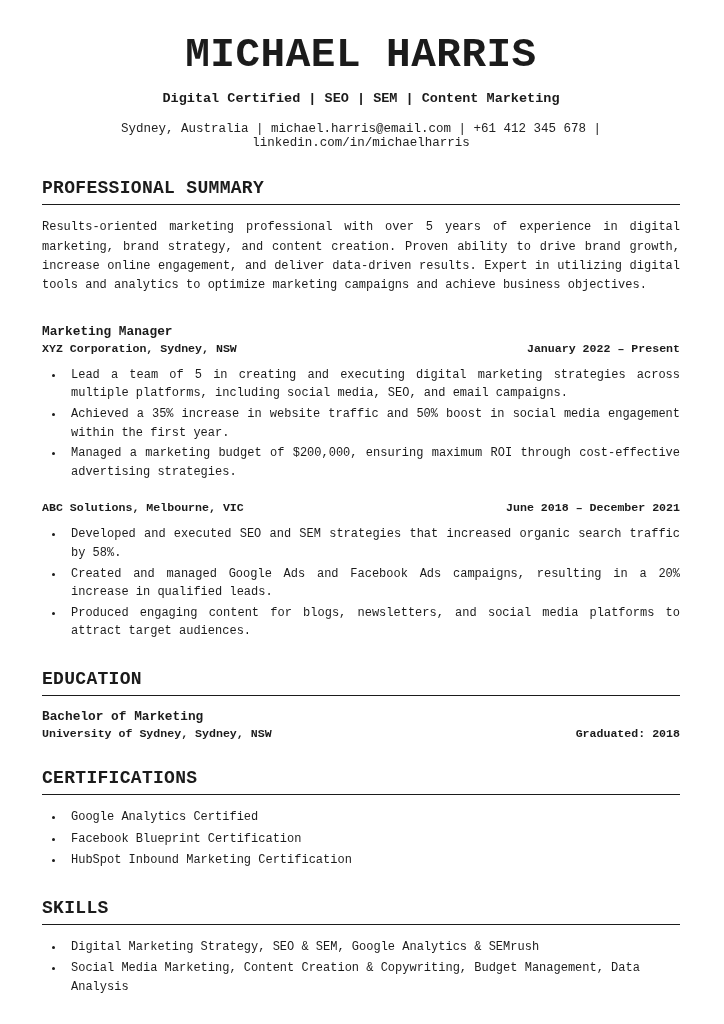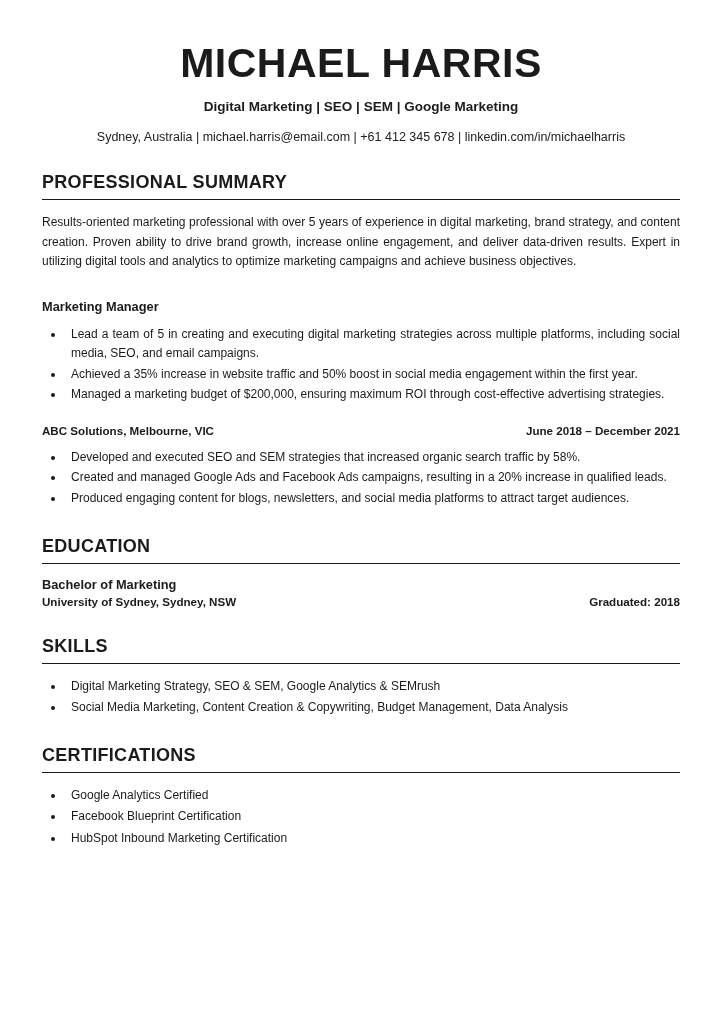--- a/index.html
+++ b/index.html
@@ -6,22 +6,23 @@
   html, body { background: #ffffff; }
   body {
     font-family: "Liberation Sans", sans-serif;
     color: #1b1b1b;
     -webkit-font-smoothing: antialiased;
   }
   .page {
     width: 724px;
     height: 1024px;
     background: #ffffff;
-    padding: 40px 44px 30px 42px;
+    padding: 32px 44px 30px 42px;
     overflow: hidden;
+    font-family: Liberation Mono, monospace;
   }
   
   .name {
     font-size: 41px;
     font-weight: bold;
     text-align: center;
     letter-spacing: 0.5px;
     line-height: 1.15;
     margin-bottom: 12px;
   }
@@ -83,33 +84,37 @@
   ul.bullets.plain { margin-top: 2px; }
   ul.bullets.plain li { text-align: left; margin-bottom: 3px; }
 </style>
 </head>
 <body>
 
 <div class="page">
 
   <div>
     <div class="name">MICHAEL HARRIS</div>
-    <div class="tagline">Digital Marketing | SEO | SEM | Google Marketing</div>
+    <div class="tagline">Digital Certified | SEO | SEM | Content Marketing</div>
     <div class="contact">Sydney, Australia | michael.harris@email.com | +61 412 345 678 | linkedin.com/in/michaelharris</div>
   </div>
 
   <div class="section">
     <div class="section-title">PROFESSIONAL SUMMARY</div>
     <p class="body-text">Results-oriented marketing professional with over 5 years of experience in digital marketing, brand strategy, and content creation. Proven ability to drive brand growth, increase online engagement, and deliver data-driven results. Expert in utilizing digital tools and analytics to optimize marketing campaigns and achieve business objectives.</p>
   </div>
 
   <div class="section">
 
     <div class="job">
       <div class="job-role">Marketing Manager</div>
+      <div class="job-meta">
+        <span>XYZ Corporation, Sydney, NSW</span>
+        <span>January 2022 – Present</span>
+      </div>
       <ul class="bullets">
         <li>Lead a team of 5 in creating and executing digital marketing strategies across multiple platforms, including social media, SEO, and email campaigns.</li>
         <li>Achieved a 35% increase in website traffic and 50% boost in social media engagement within the first year.</li>
         <li>Managed a marketing budget of $200,000, ensuring maximum ROI through cost-effective advertising strategies.</li>
       </ul>
     </div>
 
     <div class="job">
       <div class="job-meta">
         <span>ABC Solutions, Melbourne, VIC</span>
@@ -128,29 +133,29 @@
     <div class="job">
       <div class="job-role">Bachelor of Marketing</div>
       <div class="job-meta">
         <span>University of Sydney, Sydney, NSW</span>
         <span>Graduated: 2018</span>
       </div>
     </div>
   </div>
 
   <div class="section">
-    <div class="section-title">SKILLS</div>
-    <ul class="bullets plain">
-      <li>Digital Marketing Strategy, SEO &amp; SEM, Google Analytics &amp; SEMrush</li>
-      <li>Social Media Marketing, Content Creation &amp; Copywriting, Budget Management, Data Analysis</li>
-    </ul>
-  </div>
-
-  <div class="section">
     <div class="section-title">CERTIFICATIONS</div>
     <ul class="bullets plain">
       <li>Google Analytics Certified</li>
       <li>Facebook Blueprint Certification</li>
       <li>HubSpot Inbound Marketing Certification</li>
     </ul>
   </div>
 
+  <div class="section">
+    <div class="section-title">SKILLS</div>
+    <ul class="bullets plain">
+      <li>Digital Marketing Strategy, SEO &amp; SEM, Google Analytics &amp; SEMrush</li>
+      <li>Social Media Marketing, Content Creation &amp; Copywriting, Budget Management, Data Analysis</li>
+    </ul>
+  </div>
+
 </div>
 
 </body></html>

